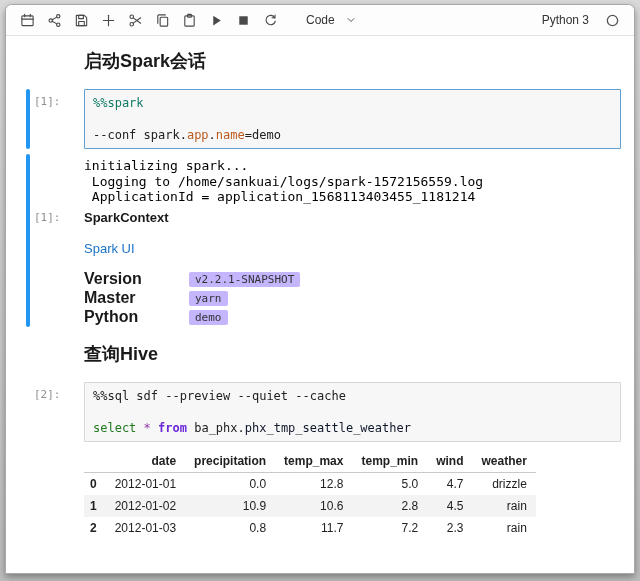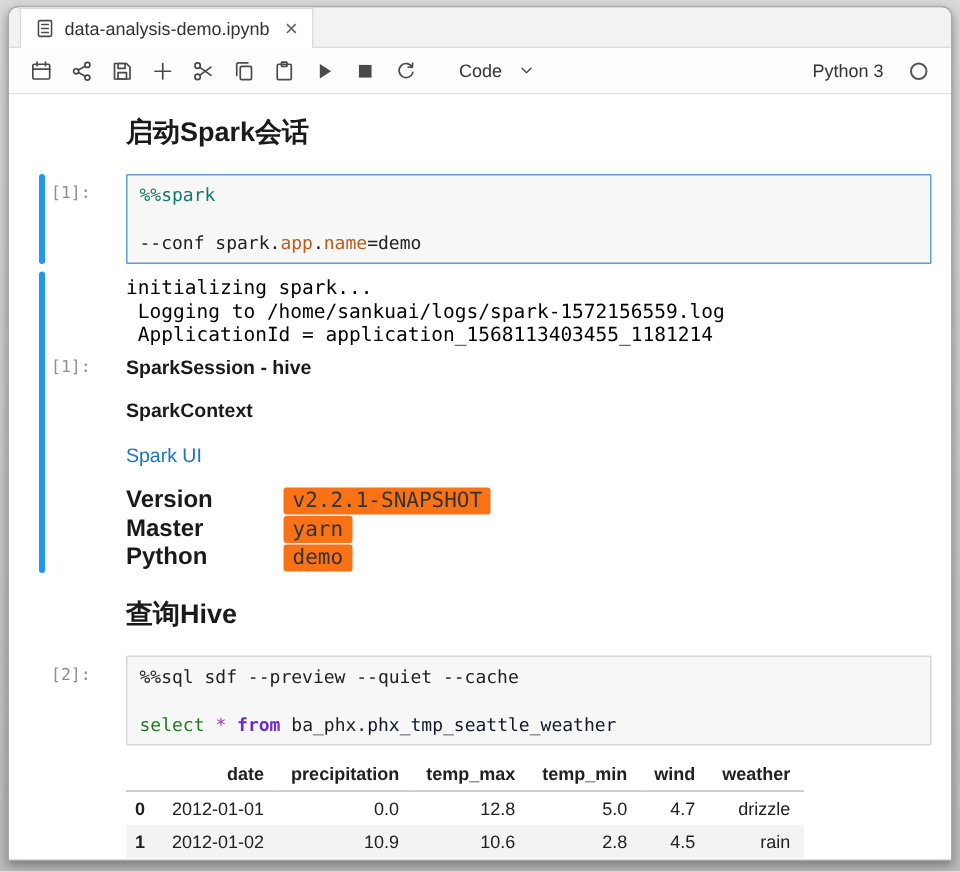--- a/index.html
+++ b/index.html
@@ -78,47 +78,35 @@
   .tok-tbl { color:#0f172a; }
   .stream {
     font-family:"DejaVu Sans Mono", monospace; font-size:13px; color:#000000;
     line-height:15.5px; white-space:pre; margin:4px 0 4px 0;
   }
   .rich-title { font-size:13px; font-weight:bold; color:#1a1a1a; line-height:16px; margin:0 0 13px 0; }
   .spark-link { font-size:13px; color:#1a73c9; line-height:16px; margin:0 0 13px 0; cursor:pointer; display:inline-block; }
   .info-row { display:flex; align-items:center; height:19px; }
   .info-label { width:105px; flex:0 0 105px; font-size:16px; font-weight:bold; color:#1a1a1a; }
   .chip {
-    font-family:"DejaVu Sans Mono", monospace; font-size:14px; color:#333;
-    background:#f97316; padding:1px 6px; border-radius:2px; white-space:nowrap;
+    font-family:"DejaVu Sans Mono", monospace; font-size:11px; color:#333;
+    background:#c4b5fd; padding:1px 6px; border-radius:2px; white-space:nowrap;
   }
   
   table.df { border-collapse:collapse; font-size:12px; color:#212121; }
   .df th, .df td { padding:4px 9px; text-align:right; white-space:nowrap; }
   .df thead th { font-weight:bold; border-bottom:1px solid #c9c9c9; vertical-align:bottom; }
   .df tbody th { font-weight:bold; padding-left:6px; }
   .df tbody tr:nth-child(even) { background:#f3f3f3; }
 </style>
 </head>
 <body>
 
 <div class="window">
 
-  <div class="tabbar">
-    <div class="tab">
-      <svg width="14" height="14" viewBox="0 0 16 16" class="icon-stroke">
-        <rect x="3" y="2" width="10" height="12" rx="1"></rect>
-        <line x1="5.5" y1="5" x2="10.5" y2="5"></line>
-        <line x1="5.5" y1="8" x2="10.5" y2="8"></line>
-        <line x1="5.5" y1="11" x2="10.5" y2="11"></line>
-      </svg>
-      <span class="tab-title">data-analysis-demo.ipynb</span>
-      <span class="tab-close">×</span>
-    </div>
-  </div>
 
   <div class="toolbar">
     <button class="tb">
       <svg width="15" height="15" viewBox="0 0 16 16" class="icon-stroke">
         <rect x="2" y="3" width="12" height="10.5" rx="1"></rect>
         <line x1="2" y1="6.5" x2="14" y2="6.5"></line>
         <line x1="5" y1="1.5" x2="5" y2="4"></line>
         <line x1="11" y1="1.5" x2="11" y2="4"></line>
       </svg>
     </button>
@@ -238,21 +226,20 @@
           <div class="prompt"></div>
           <div class="rowbody">
             <div class="stream">initializing spark...
  Logging to /home/sankuai/logs/spark-1572156559.log
  ApplicationId = application_1568113403455_1181214</div>
           </div>
         </div>
         <div class="rowline">
           <div class="prompt" style="padding-top:2px;">[1]:</div>
           <div class="rowbody" style="padding-top:1px;">
-            <div class="rich-title">SparkSession - hive</div>
             <div class="rich-title">SparkContext</div>
             <a class="spark-link">Spark UI</a>
             <div class="info-row">
               <span class="info-label">Version</span>
               <span class="chip">v2.2.1-SNAPSHOT</span>
             </div>
             <div class="info-row">
               <span class="info-label">Master</span>
               <span class="chip">yarn</span>
             </div>

